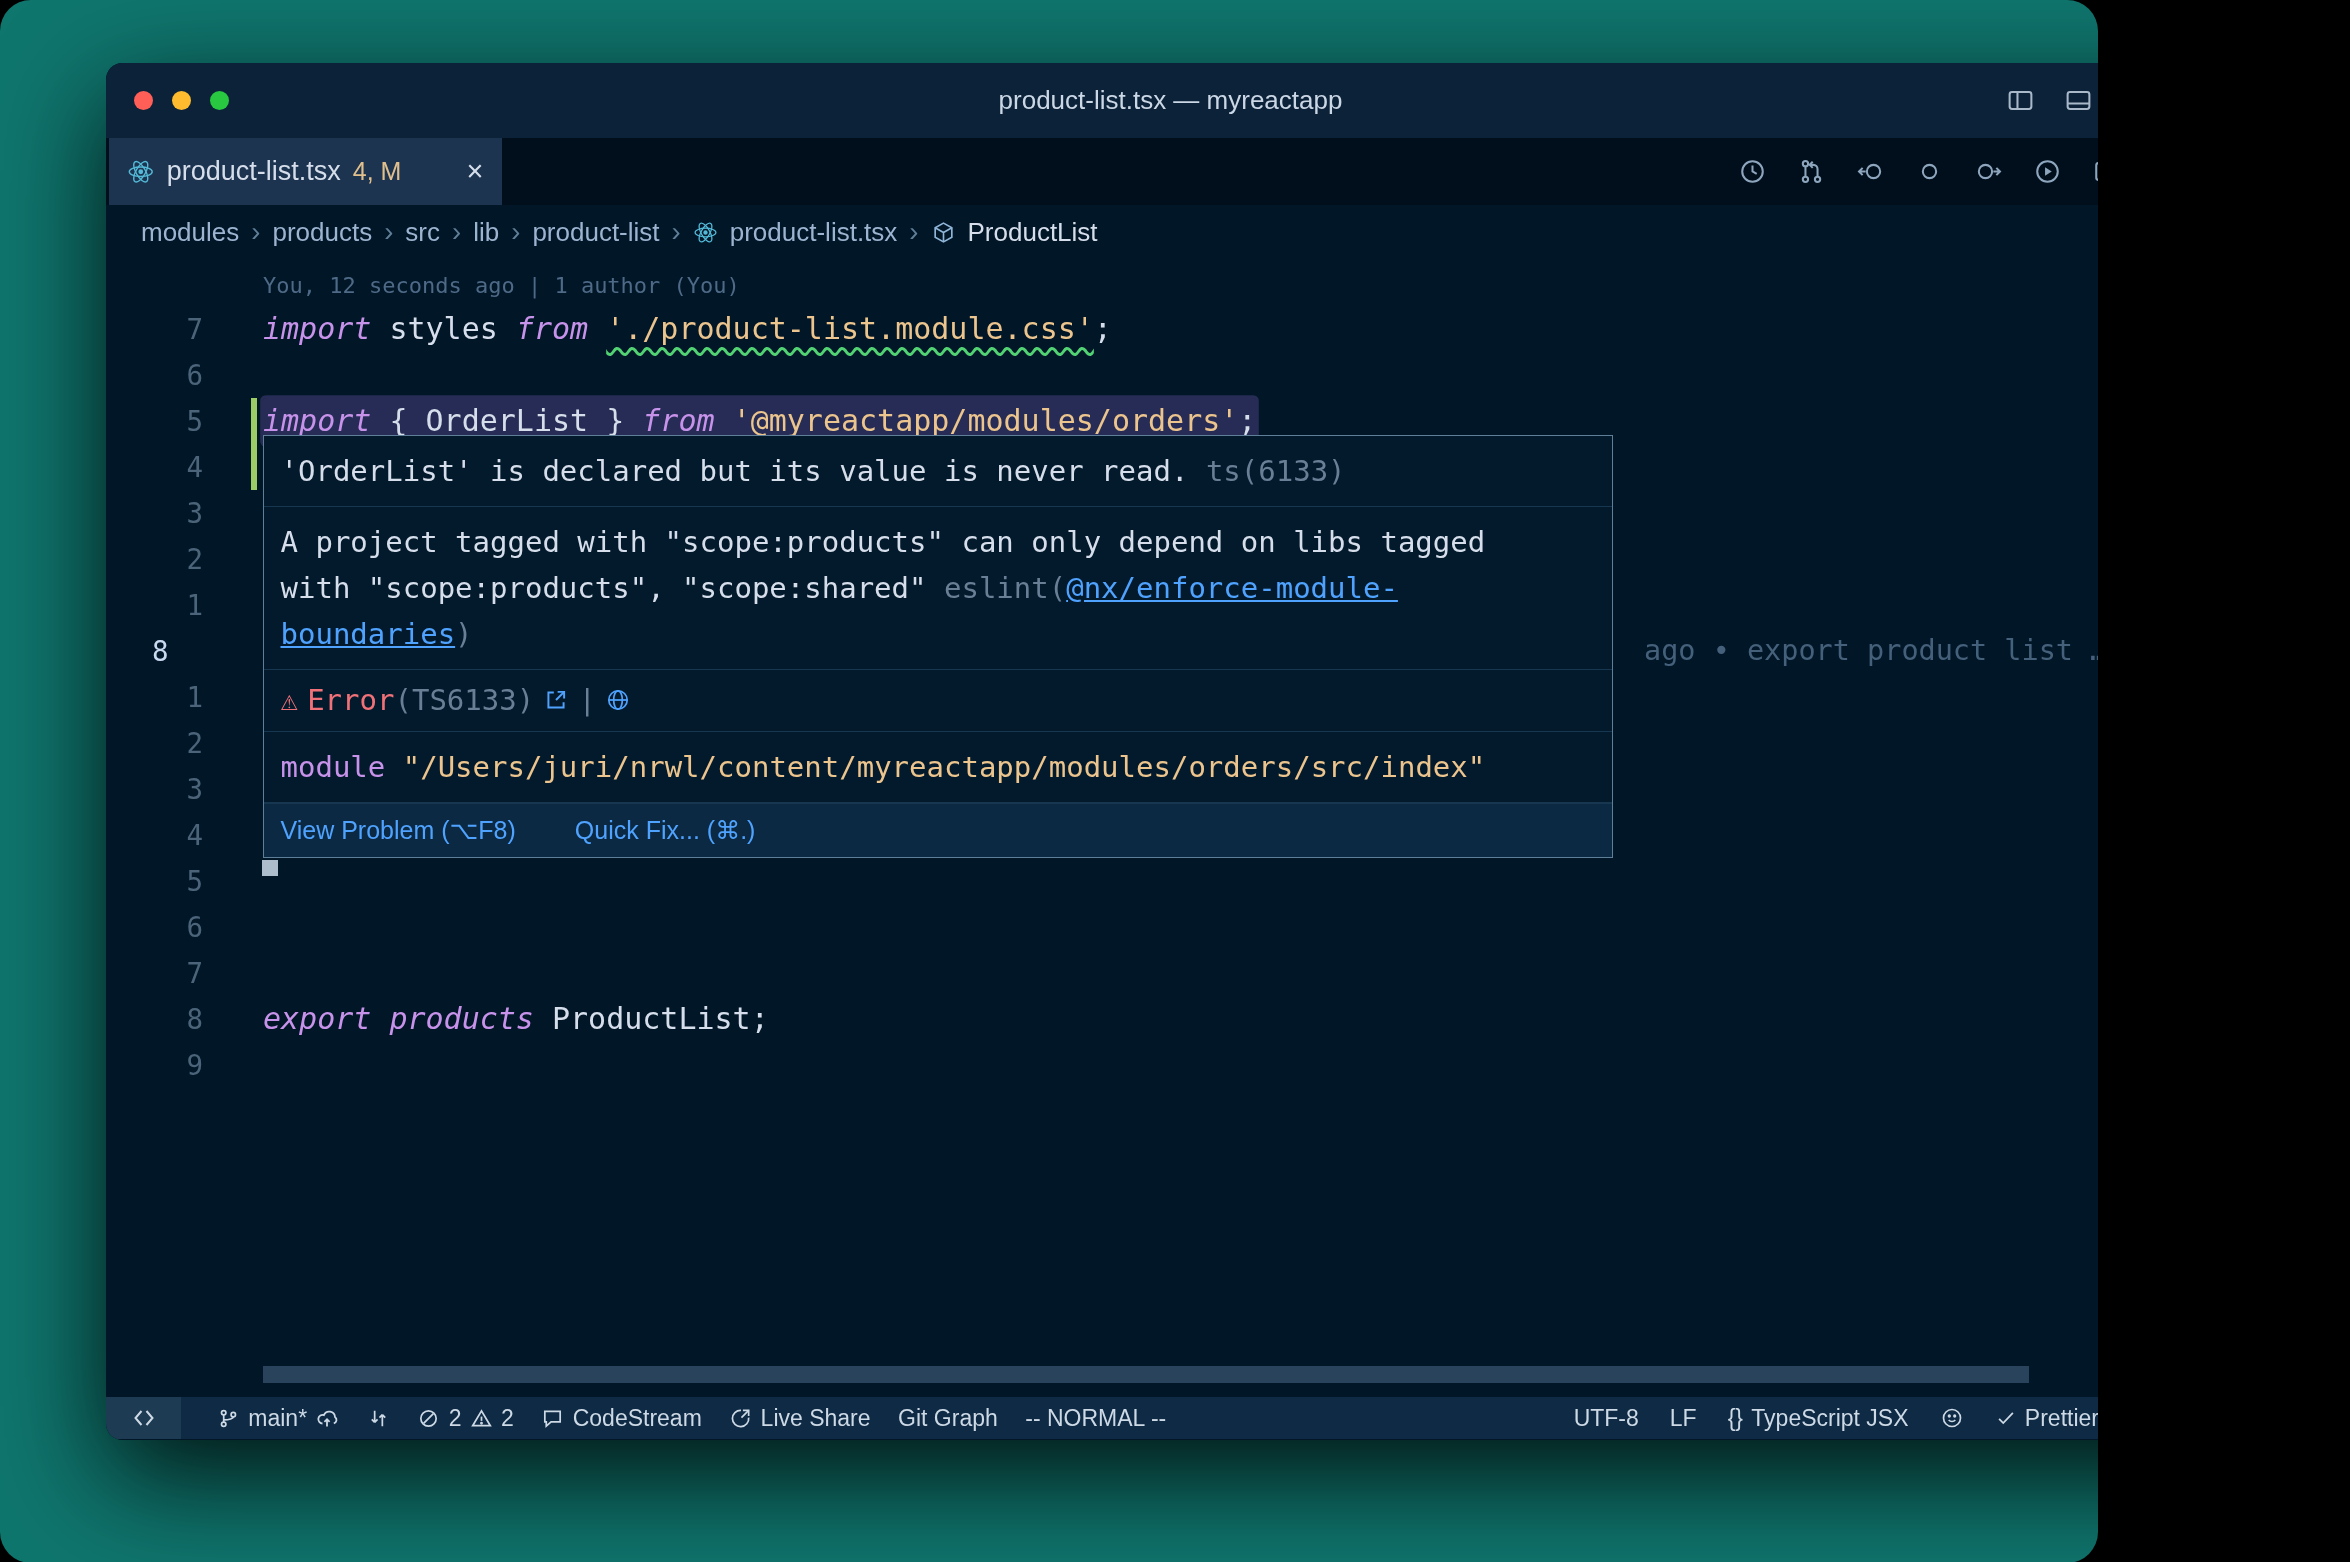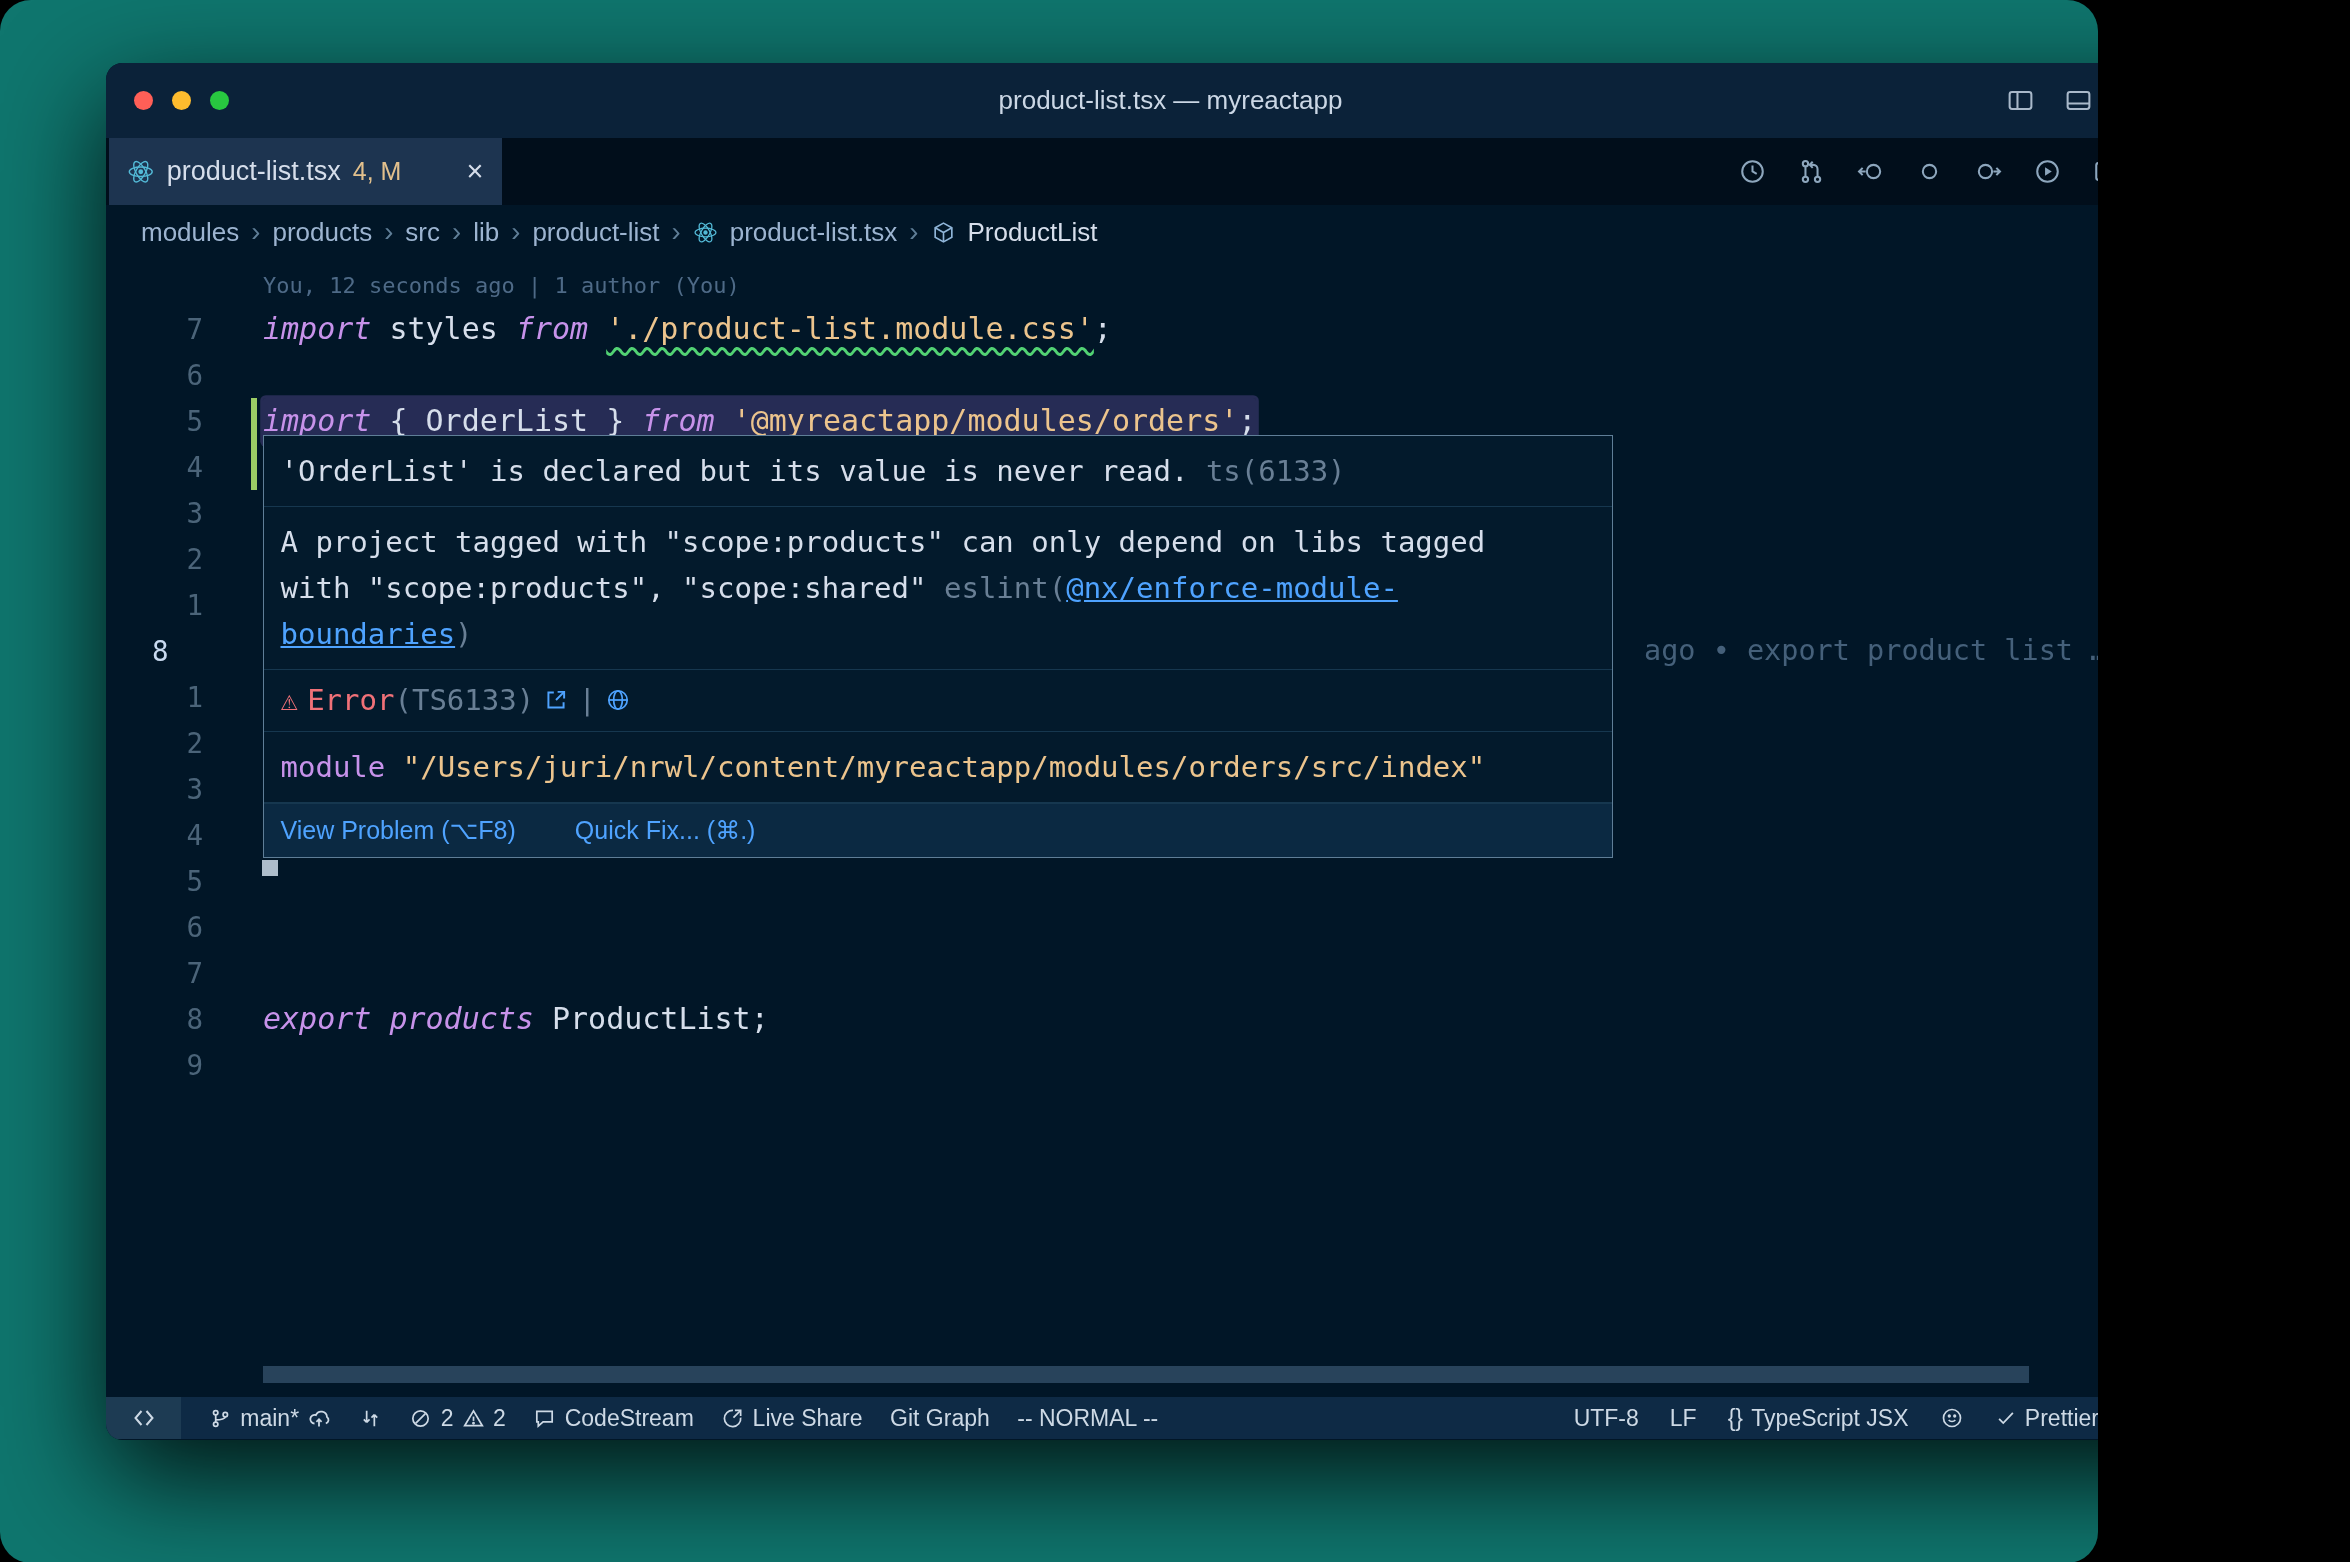--- a/index.html
+++ b/index.html
@@ -54,21 +54,21 @@
   .pp-err{color:#f07178;display:flex;align-items:center;gap:9.2px;padding-top:7.3px;padding-bottom:7.3px;}
   .pp-err .blue{color:#4fa3ff;}
   .chip{background:#4f6b84;color:#dfe9f2;border-radius:5.5px;padding:0.9px 11px;margin-right:7.3px;display:inline-block;line-height:42px;}
   .pp-kw{color:#c792ea;}
   .pp-path{color:#ecc48d;}
   .pp-footer{background:#0b2942;border-top:0.9px solid #16374f;padding:8.3px 16.5px;display:flex;gap:59px;font-family:"Liberation Sans",sans-serif;font-size:25px;line-height:37px;color:#4fa3ff;}
   .pp-handle{position:absolute;left:-1.8px;bottom:-18.4px;width:15.6px;height:15.6px;background:#aebdcb;}
   
   .statusbar{position:absolute;left:0;top:1334px;width:2129px;height:42px;background:#0e2a45;display:flex;align-items:center;color:#cdd9e5;font-size:23px;z-index:8;}
   .remote{width:75px;height:42px;background:#1d3b53;display:flex;align-items:center;justify-content:center;flex:none;}
-  .sb-left{display:flex;align-items:center;gap:27.5px;padding-left:28px;}
+  .sb-left{display:flex;align-items:center;gap:27.5px;padding-left:36px;}
   .sb-right{margin-left:auto;display:flex;align-items:center;gap:31px;padding-right:26px;}
   .sb-item{display:flex;align-items:center;gap:8.3px;white-space:nowrap;}
   
   .activity{position:absolute;left:2042px;top:75px;width:86px;height:1259px;display:flex;flex-direction:column;align-items:center;color:#6f87a0;border-left:0.9px solid rgba(95,126,151,.15);box-sizing:border-box;}
   .act{position:relative;height:105px;width:100%;display:flex;align-items:center;justify-content:center;}
   .act-spacer{flex:1;}
   .badge{position:absolute;right:12px;bottom:13.8px;background:#526f8a;color:#fff;font-size:17.4px;width:27.5px;height:27.5px;border-radius:50%;display:flex;align-items:center;justify-content:center;}
   .nx-glyph{font-family:Liberation Mono, monospace;font-size:31px;font-weight:bold;color:#6f87a0;line-height:1;}
   .nx-glyph small{font-size:18.4px;}
 </style>

